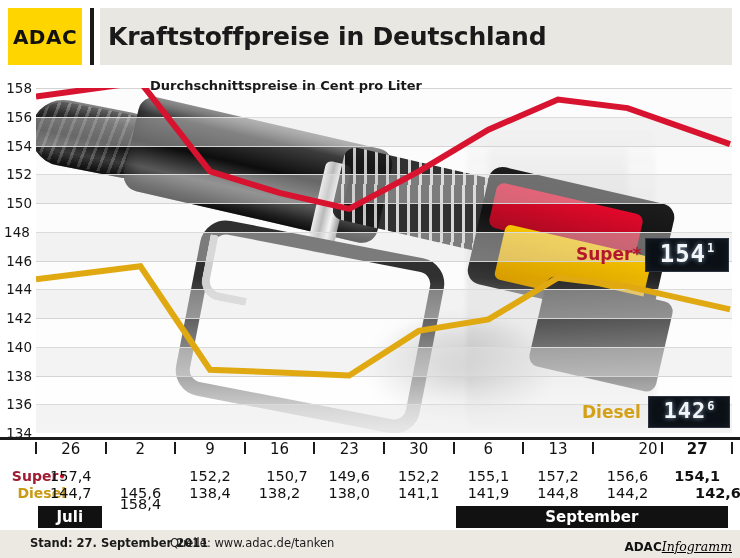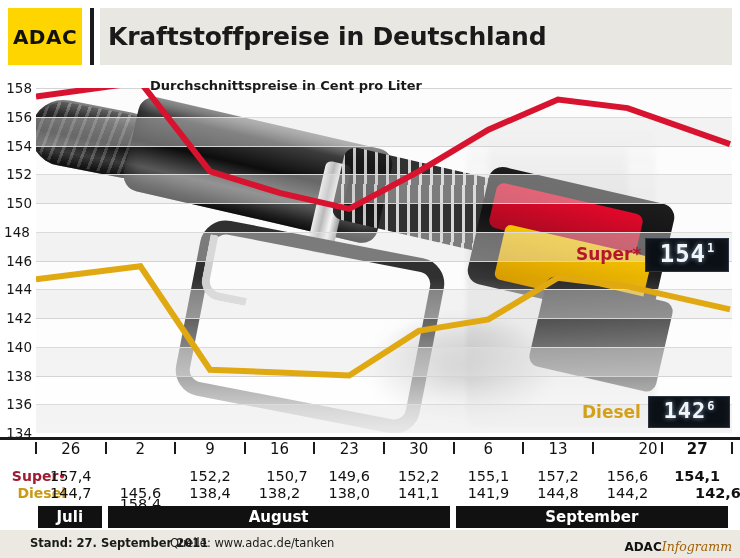--- a/index.html
+++ b/index.html
@@ -197,21 +197,21 @@
   }
   .foot{
     position:absolute;top:6px;font-family:"DejaVu Sans", sans-serif;
     font-size:11.5px;color:#1a1a1a;font-weight:bold;
   }
   #foot-stand{left:30px;}
   #foot-quelle{left:170px;font-weight:normal;}
   #foot-note{left:322px;font-weight:normal;}
   #foot-brand{right:8px;top:6px;position:absolute;}
   #foot-brand b{font-family:"DejaVu Sans", sans-serif;font-size:12px;color:#111;}
-  #foot-brand i{font-family:"DejaVu Serif", serif;font-size:12.5px;color:#a16207;}
+  #foot-brand i{font-family:"DejaVu Serif", serif;font-size:12.5px;color:#000000;text-decoration:underline;}
 </style>
 </head>
 <body>
 
 <div id="page">
 
   <div id="header">
     <div id="adac-logo">
       <span>ADAC</span>
     </div>
@@ -356,23 +356,20 @@
       <div class="valcell" style="left: 453.4px; top: 485px;">141,9</div>
       <div class="valcell" style="left: 523px; top: 485px;">144,8</div>
       <div class="valcell" style="left: 592.6px; top: 485px;">144,2</div>
       <div class="valcell bold" style="left: 683px; top: 485px;">142,6</div>
     </div>
 
   <div id="months">
       <div class="monthbar" style="left: 38px; width: 63.6px;">
         <span>Juli</span>
       </div>
-      <div class="monthbar" style="left: 107.6px; width: 342px;">
-        <span>August</span>
-      </div>
       <div class="monthbar" style="left: 455.6px; width: 272.4px;">
         <span>September</span>
       </div>
     </div>
 
   <div id="footer">
     <div class="foot" id="foot-stand">Stand: 27. September 2011</div>
     <div class="foot" id="foot-quelle">Quelle: www.adac.de/tanken</div>
     <div id="foot-brand">
       <b>ADAC</b><i>Infogramm</i>

